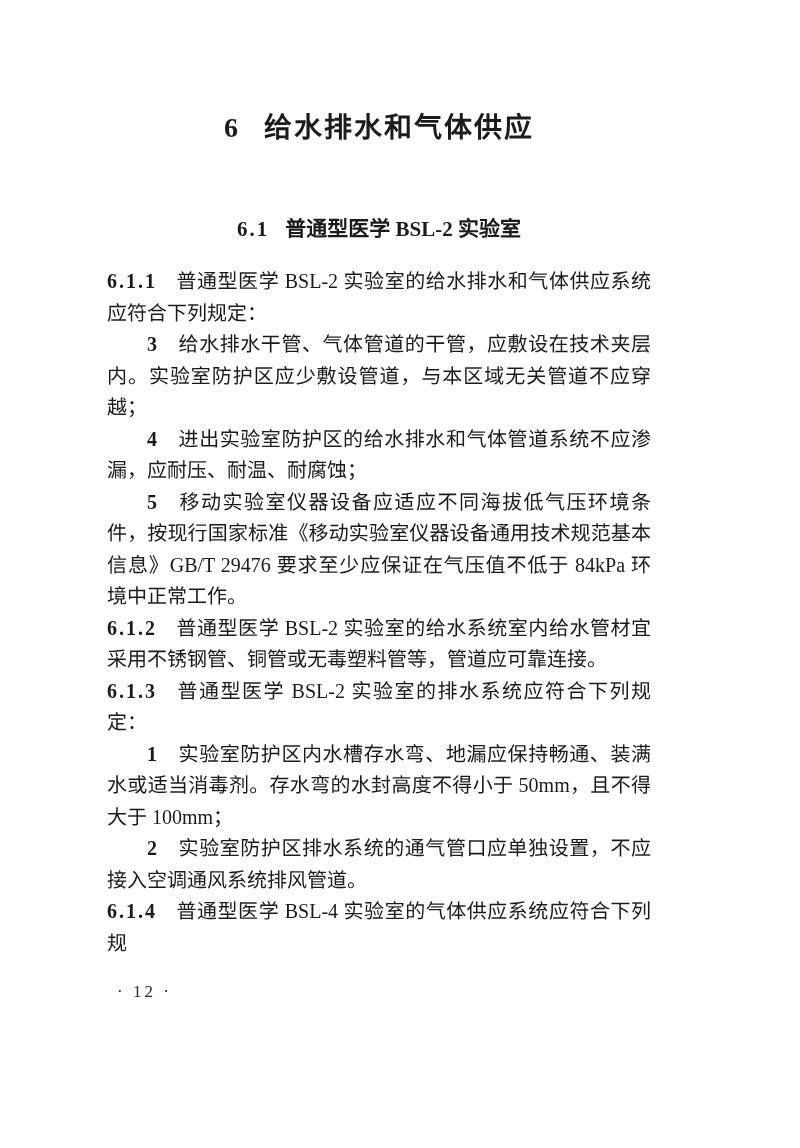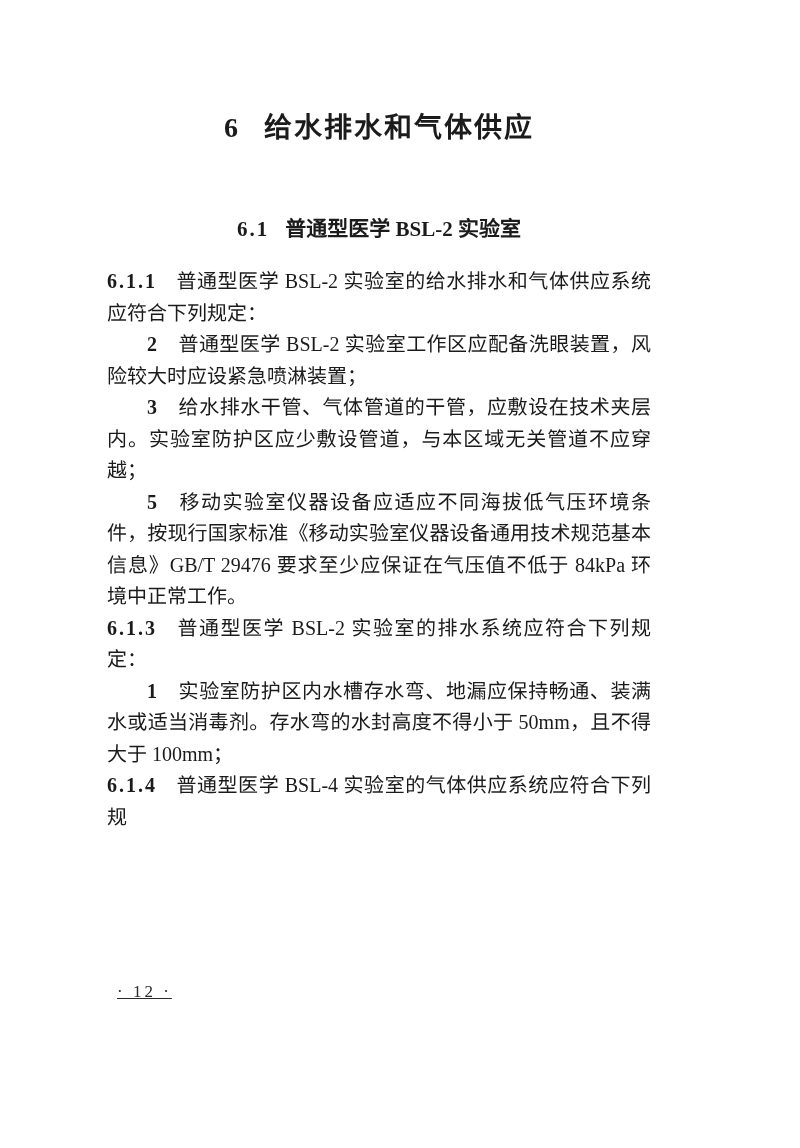--- a/index.html
+++ b/index.html
@@ -52,41 +52,42 @@
   }
   .para.sub { text-indent: 2em; }
 
   .folio {
     position: absolute;
     left: 117px;
     top: 982px;
     font-size: 17px;
     letter-spacing: 3px;
     color: #2a2a2a;
-    text-decoration: underline;
   }
 </style>
 </head>
 <body>
 
 <div class="page">
 
   <h1 class="chapter-title">
     <span class="chapter-num">6</span><span class="chapter-text">给水排水和气体供应</span>
   </h1>
 
   <h2 class="section-heading">
     <span class="section-num">6.1</span><span>普通型医学 BSL-2 实验室</span>
   </h2>
 
   <div class="body-text" id="body-text">
       <p class="para"><span class="label">6.1.1</span><span>普通型医学 BSL-2 实验室的给水排水和气体供应系统应符合下列规定：</span></p>
-      <p class="para sub"><span class="label">2</span><span>普通型医学 BSL-2 实验室工作区应配备洗眼装置，风险较大时应设紧急喷淋装置；</span></p>
       <p class="para sub"><span class="label">3</span><span>给水排水干管、气体管道的干管，应敷设在技术夹层内。实验室防护区应少敷设管道，与本区域无关管道不应穿越；</span></p>
+      <p class="para sub"><span class="label">4</span><span>进出实验室防护区的给水排水和气体管道系统不应渗漏，应耐压、耐温、耐腐蚀；</span></p>
       <p class="para sub"><span class="label">5</span><span>移动实验室仪器设备应适应不同海拔低气压环境条件，按现行国家标准《移动实验室仪器设备通用技术规范基本信息》GB/T 29476 要求至少应保证在气压值不低于 84kPa 环境中正常工作。</span></p>
+      <p class="para"><span class="label">6.1.2</span><span>普通型医学 BSL-2 实验室的给水系统室内给水管材宜采用不锈钢管、铜管或无毒塑料管等，管道应可靠连接。</span></p>
       <p class="para"><span class="label">6.1.3</span><span>普通型医学 BSL-2 实验室的排水系统应符合下列规定：</span></p>
       <p class="para sub"><span class="label">1</span><span>实验室防护区内水槽存水弯、地漏应保持畅通、装满水或适当消毒剂。存水弯的水封高度不得小于 50mm，且不得大于 100mm；</span></p>
+      <p class="para sub"><span class="label">2</span><span>实验室防护区排水系统的通气管口应单独设置，不应接入空调通风系统排风管道。</span></p>
       <p class="para"><span class="label">6.1.4</span><span>普通型医学 BSL-4 实验室的气体供应系统应符合下列规</span></p>
     </div>
 
   <div class="folio">· 12 ·</div>
 
 </div>
 
 </body></html>

